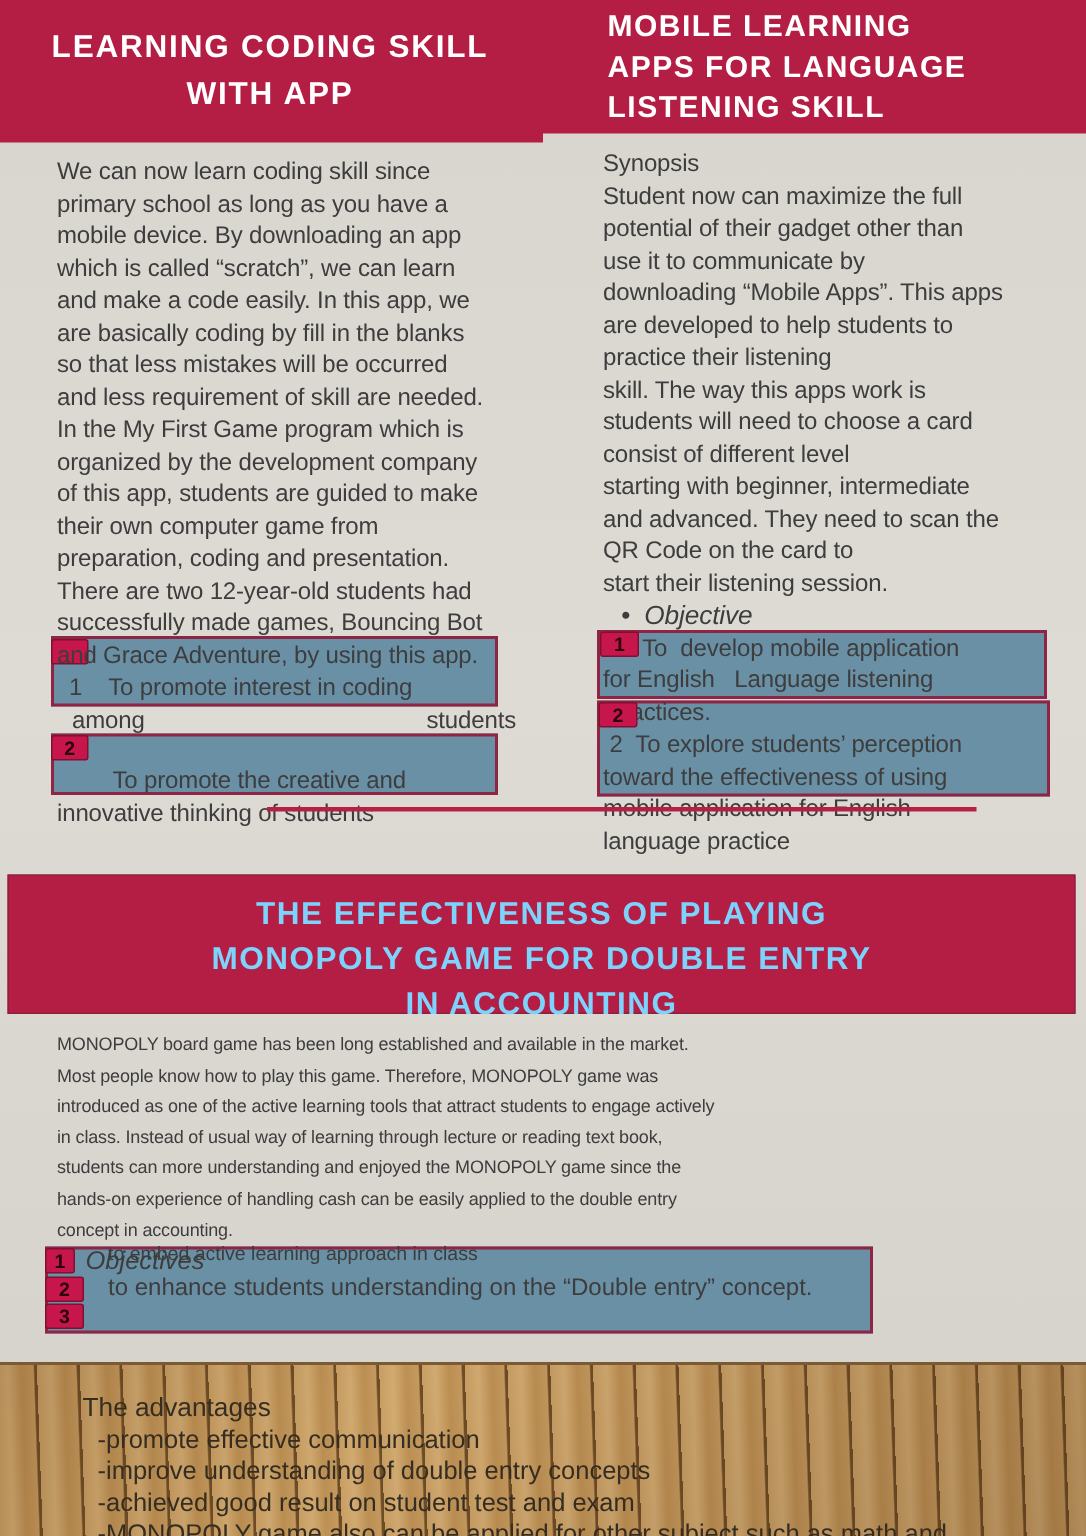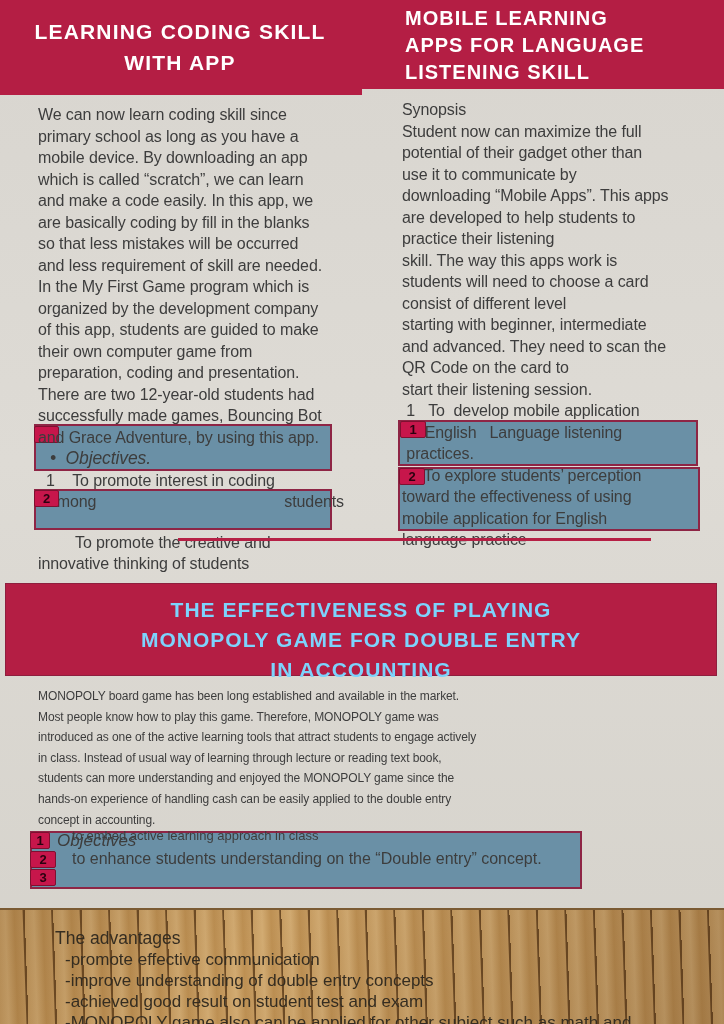--- a/index.html
+++ b/index.html
@@ -108,21 +108,20 @@
 so that less mistakes will be occurred
 and less requirement of skill are needed.
 In the My First Game program which is
 organized by the development company
 of this app, students are guided to make
 their own computer game from
 preparation, coding and presentation.
 There are two 12-year-old students had
 successfully made games, Bouncing Bot
 and Grace Adventure, by using this app.</div>
-    <div class="obj-heading">•&nbsp; Objectives.</div>
     <div class="obj-line1">1&nbsp;&nbsp;&nbsp;&nbsp;To promote interest in coding</div>
     <div class="among-line">
       <span>among</span>
       <span>students</span>
     </div>
     <div class="creative-line">To promote the creative and</div>
     <div>innovative thinking of students</div>
   </div>
 
   <div class="col-right">
@@ -133,20 +132,21 @@
 downloading “Mobile Apps”. This apps
 are developed to  help students to
 practice their listening
 skill. The way this apps work is
 students will need to  choose a card
 consist of different level
 starting with beginner, intermediate
 and advanced. They need to scan the
 QR Code on the card to
 start their listening session.</div>
+    <div class="obj-heading">•&nbsp; Objective</div>
     <div class="body-lines">&nbsp;1&nbsp;&nbsp;&nbsp;To&nbsp; develop mobile application
 for English&nbsp;&nbsp; Language listening
 &nbsp;practices.
 &nbsp;2&nbsp; To explore students’ perception
 toward the effectiveness of using
 mobile application for English
 language practice</div>
   </div>
 
   <div class="strike"></div>

